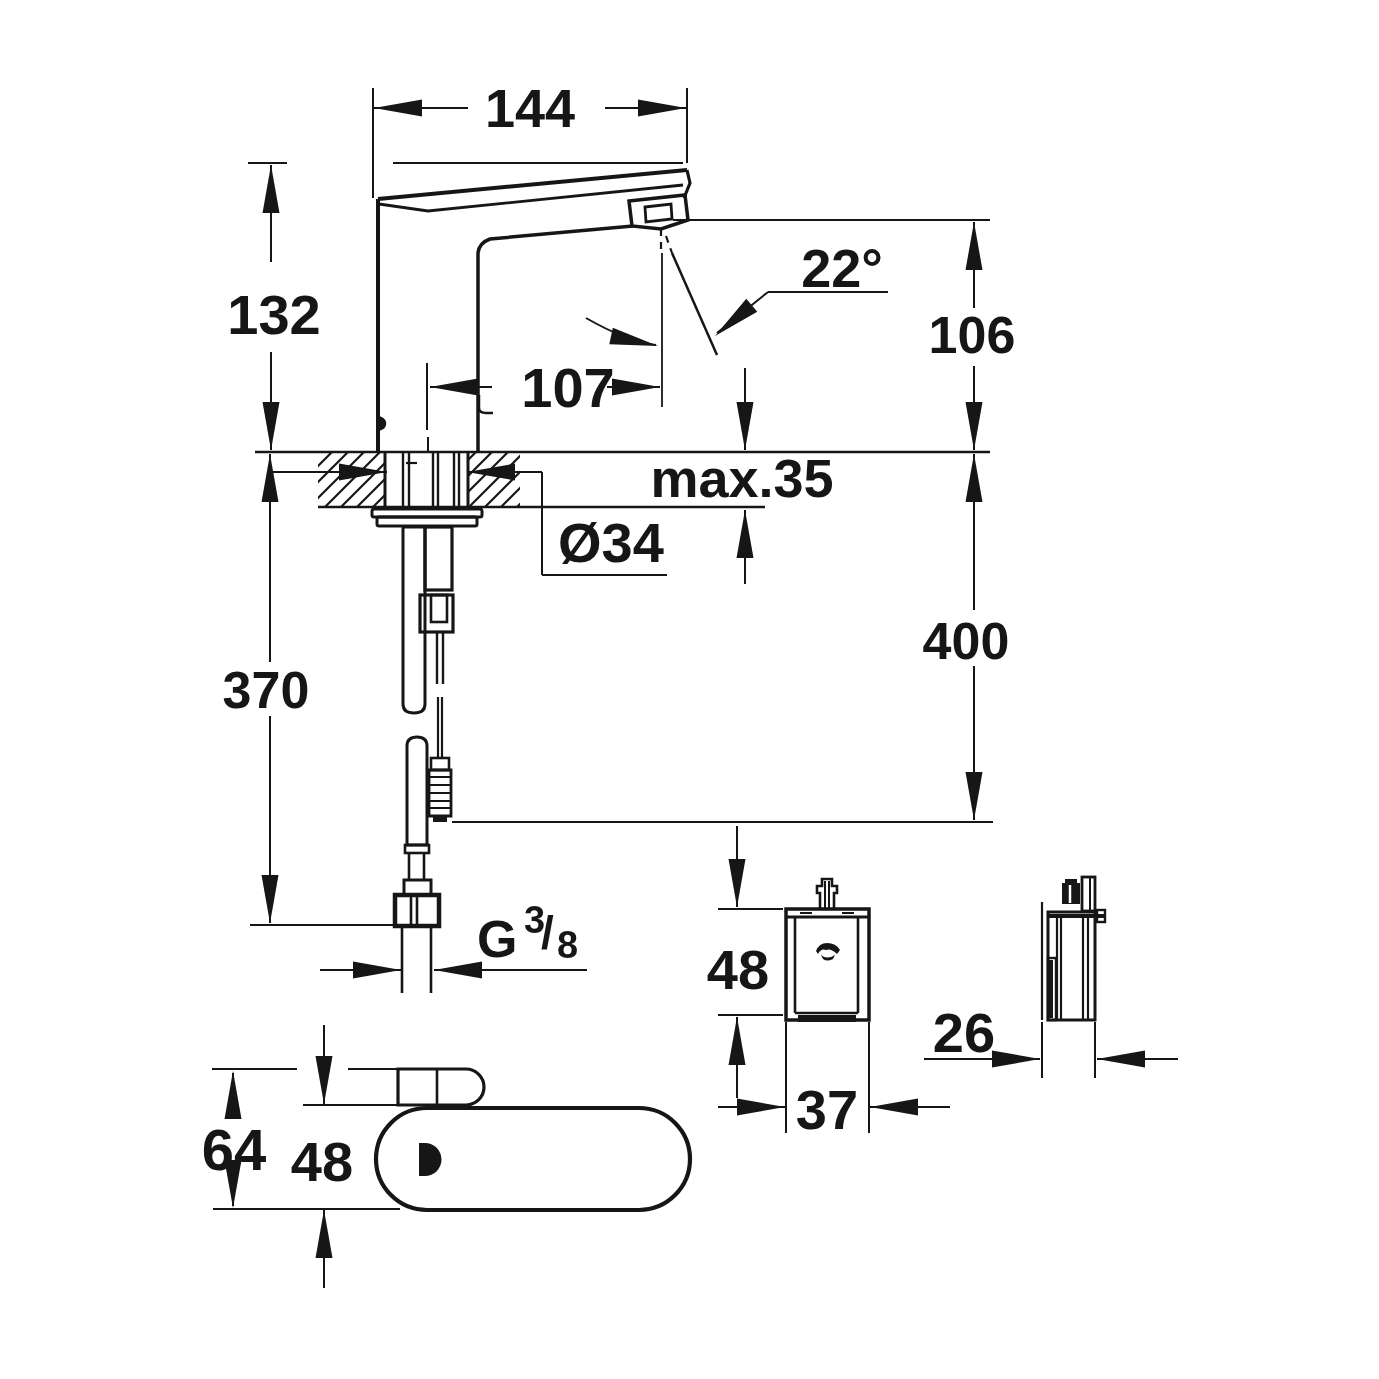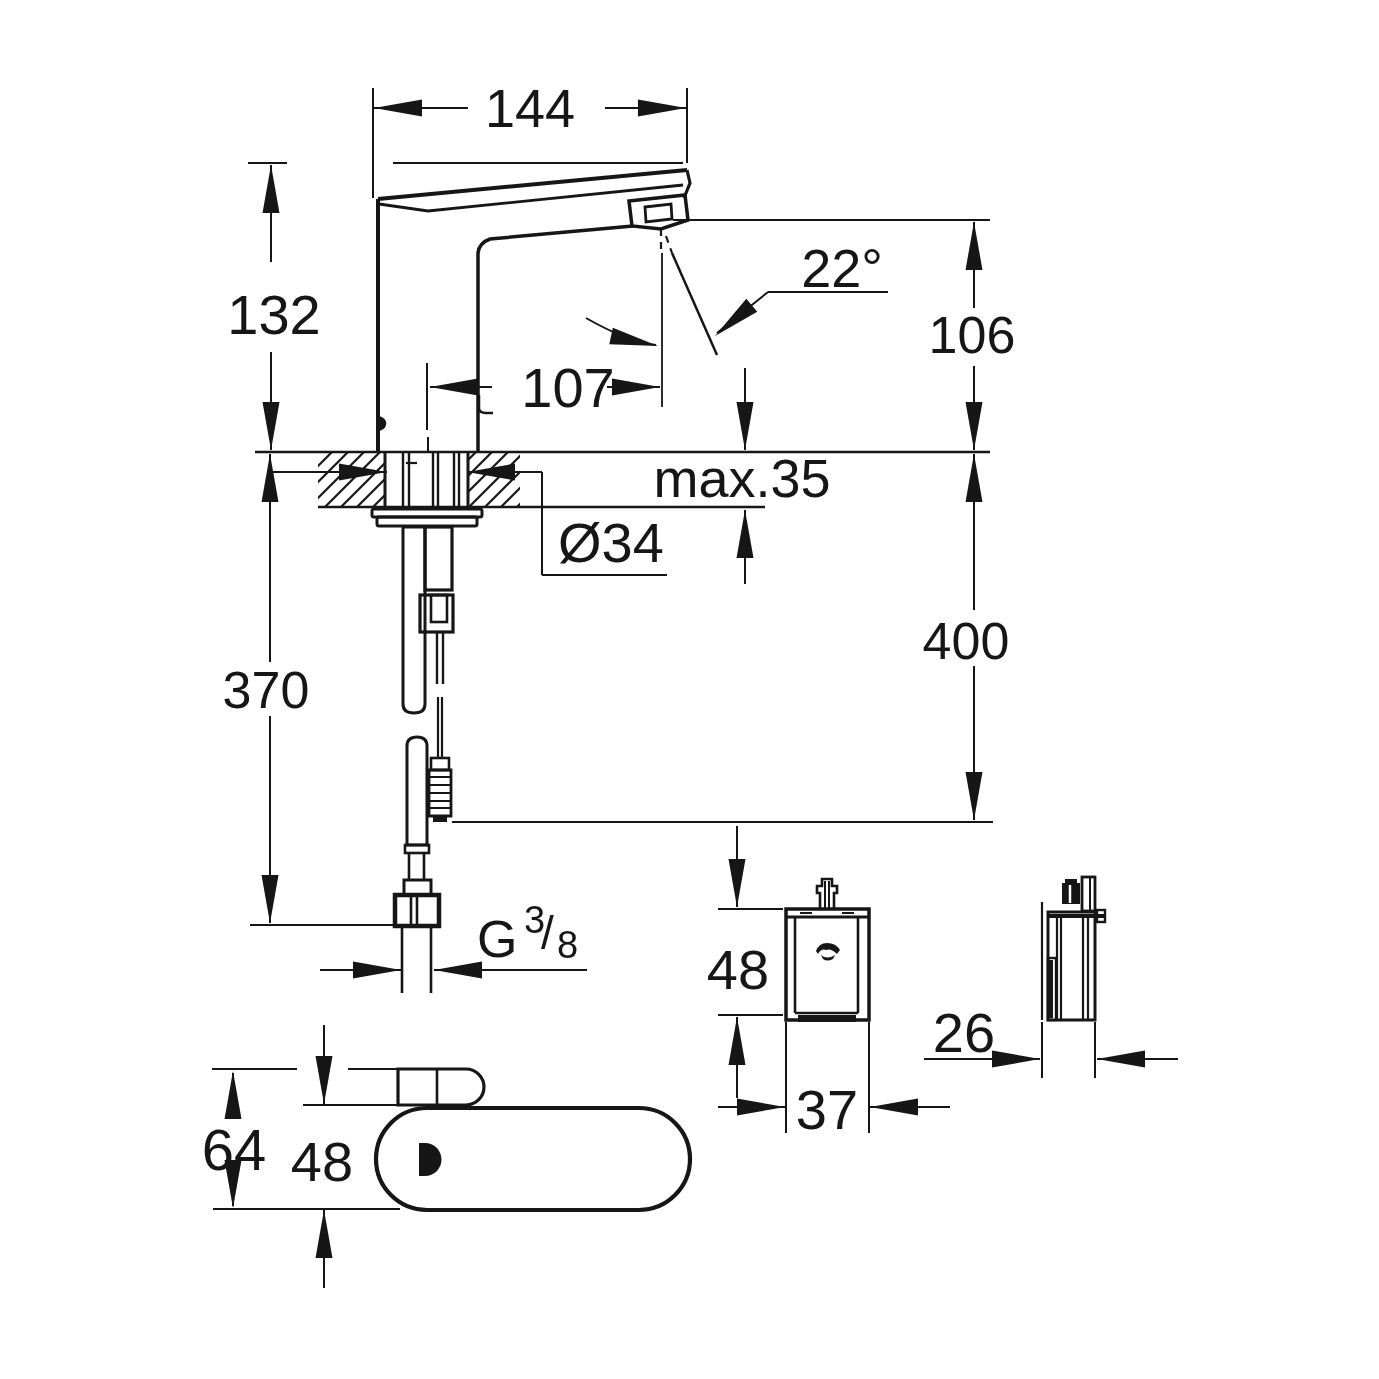--- a/index.html
+++ b/index.html
@@ -1,17 +1,17 @@
 <!DOCTYPE html>
 <html><head>
 <meta charset="utf-8">
 <style>
   html,body{margin:0;padding:0;background:#ffffff;}
   .canvas{position:relative;width:1379px;height:1379px;background:#ffffff;overflow:hidden;
-          font-family:"Liberation Sans", sans-serif;}
+          font-family:"Liberation Sans", sans-serif;font-weight:bold;}
   svg{position:absolute;inset:0;}
   text{fill:#161616;font-family:"Liberation Sans", sans-serif;}
   .ln{stroke:#161616;fill:none;}
 </style>
 </head>
 <body>
 
 <div class="canvas">
 <svg viewBox="0 0 1379 1379" width="1379" height="1379">
   <defs>

